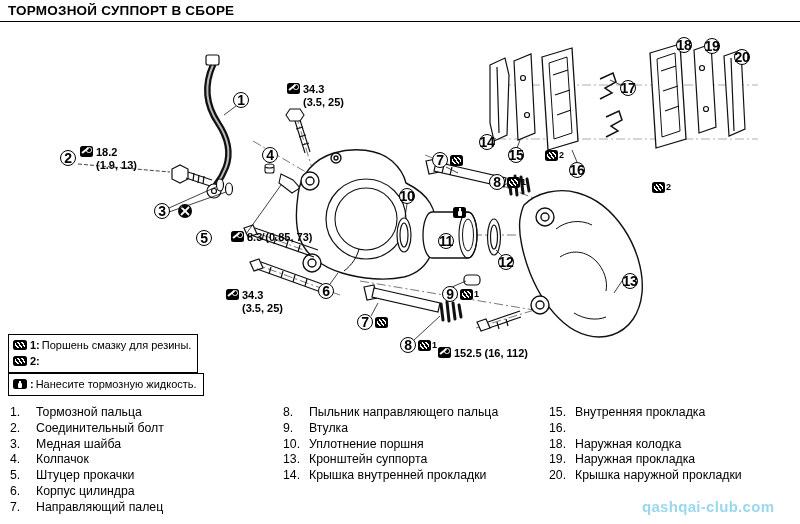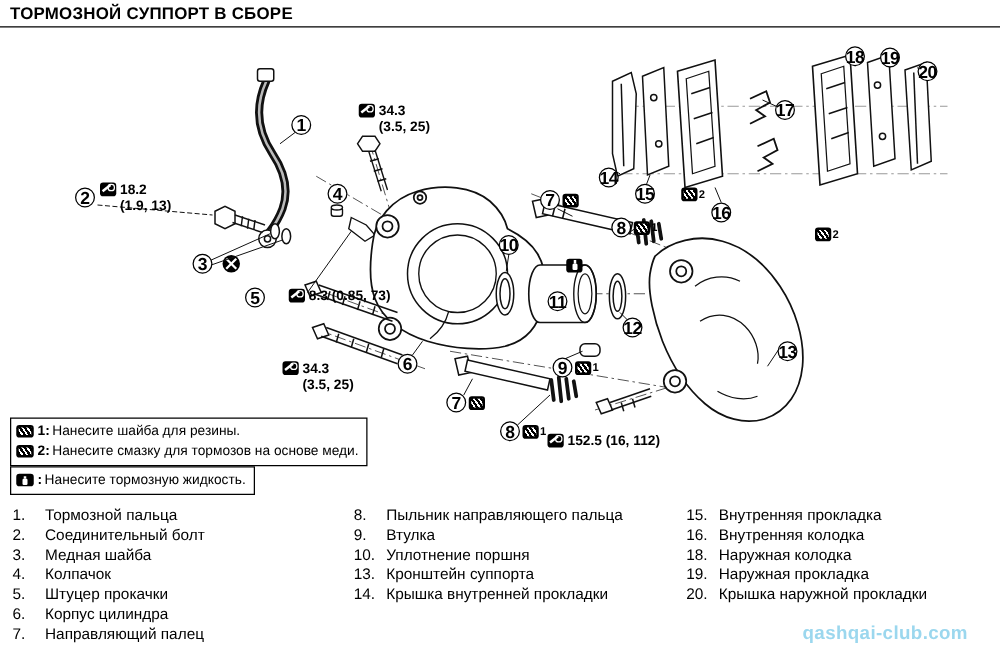--- a/index.html
+++ b/index.html
@@ -341,26 +341,25 @@
         <div class="tlines">
           <div>152.5 (16, 112)</div>
         </div>
       </div>
     </div>
 
   <div class="legendbox" style="left:8px;top:311px;">
     <div class="lrow">
       <span class="icon-sq grease"></span>
         <span class="llabel">1:</span>
-        <span class="ltext">Нанесите шайба для резины.</span>
+        <span class="ltext">Поршень смазку для резины.</span>
     </div>
     <div class="lrow">
       <span class="icon-sq grease"></span>
         <span class="llabel">2:</span>
-        <span class="ltext">Нанесите смазку для тормозов на основе меди.</span>
     </div>
   </div>
   <div class="legendbox" style="left:8px;top:350px;">
     <div class="lrow">
       <span class="icon-sq fluid"></span>
         <span class="llabel">:</span>
         <span class="ltext">Нанесите тормозную жидкость.</span>
     </div>
   </div>
 </div>
@@ -418,21 +417,20 @@
         <span class="pname">Крышка внутренней прокладки</span>
       </div>
     </div>
   <div class="pcol" id="pcol3" style="left:549px;width:248px;">
       <div class="prow">
         <span class="pnum">15.</span>
         <span class="pname">Внутренняя прокладка</span>
       </div>
       <div class="prow">
         <span class="pnum">16.</span>
-        <span class="pname">Внутренняя колодка</span>
       </div>
       <div class="prow">
         <span class="pnum">18.</span>
         <span class="pname">Наружная колодка</span>
       </div>
       <div class="prow">
         <span class="pnum">19.</span>
         <span class="pname">Наружная прокладка</span>
       </div>
       <div class="prow">

